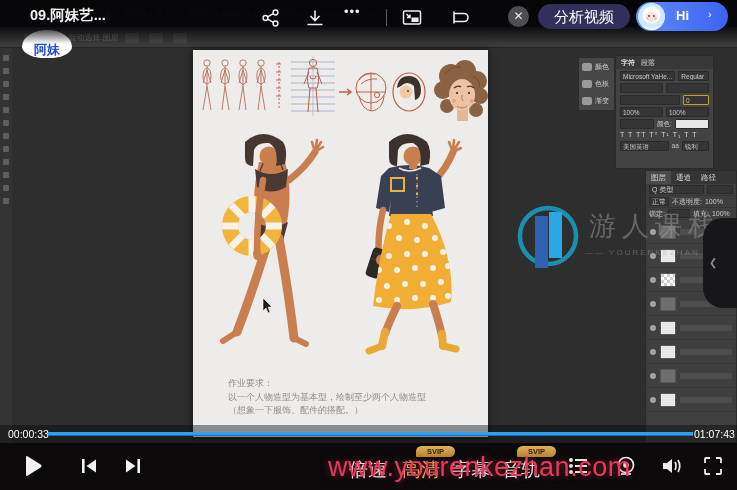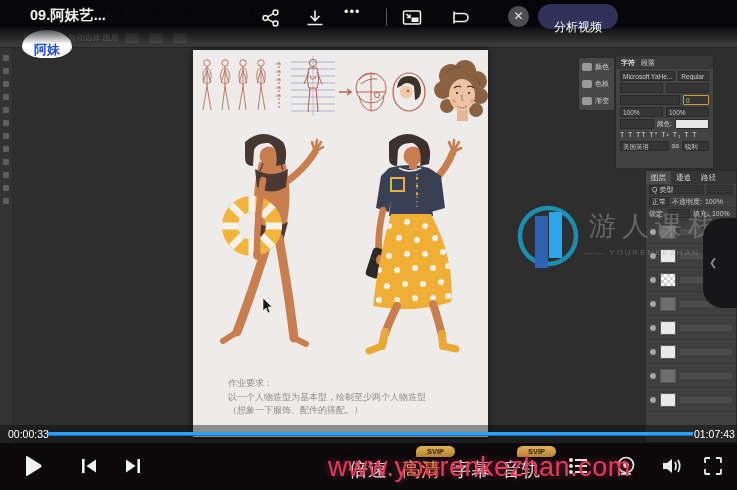--- a/index.html
+++ b/index.html
@@ -53,22 +53,22 @@
     color:#8a8a8a;font-size:10px;line-height:90px;text-indent:6px;}
 
   
   .top-ov{left:0;top:0;width:737px;height:44px;z-index:10;
     background:linear-gradient(180deg,rgba(5,5,8,.97) 0%,rgba(5,5,8,.92) 58%,rgba(5,5,8,0) 100%);}
   .vtitle{position:absolute;left:30px;top:6px;color:#f3f3f3;font-size:14.5px;font-weight:bold;}
   .tico{position:absolute;top:9px;width:20px;height:18px;color:#efefef;}
   .tsep{position:absolute;left:386px;top:9px;width:1px;height:17px;background:#5c5c5c;}
   .close-btn{position:absolute;left:508px;top:6px;width:21px;height:21px;border-radius:50%;background:rgba(90,90,95,.85);
     color:#e8e8e8;font-size:12px;text-align:center;line-height:20px;}
-  .analyze-pill{position:absolute;left:538px;top:4px;height:25px;padding:11px 16px;border-radius:14px;background:#30305b;
-    color:#fff;font-size:12px;line-height:25px;}
+  .analyze-pill{position:absolute;left:538px;top:4px;height:25px;padding:0 16px;border-radius:14px;background:#30305b;
+    color:#fff;font-size:15px;line-height:25px;}
   .hi-pill{position:absolute;left:636px;top:2px;width:92px;height:29px;border-radius:16px;
     background:linear-gradient(90deg,#5e8cfb,#3d63ef);color:#fff;}
   .hi-pill .av{position:absolute;left:2px;top:1px;width:27px;height:27px;border-radius:50%;background:#cfe9fd;overflow:hidden;}
   .hi-pill .hitx{position:absolute;left:40px;top:6px;font-size:13px;font-weight:bold;}
   .hi-pill .arr{position:absolute;left:72px;top:6px;font-size:11px;}
 
   
   .time-row{left:0;top:425px;width:737px;height:18px;background:rgba(8,8,10,.42);z-index:20;color:#fff;font-size:10.5px;}
   .cur-time{position:absolute;left:8px;top:3px;}
   .tot-time{position:absolute;left:694px;top:3px;}
@@ -454,20 +454,36 @@
         </g>
     </svg>
     <svg class="tico" style="left:451px" viewBox="0 0 20 18">
       <g stroke="#efefef" stroke-width="1.6" fill="none">
           <path d="M3,4.5 h10 a4,4 0 0 1 4,4 v0 a4,4 0 0 1 -4,4 h-10"></path>
           <path d="M3,2.5 v12"></path>
         </g>
     </svg>
     <div class="close-btn"><span>✕</span></div>
     <div class="analyze-pill"><span>分析视频</span></div>
+    <div class="hi-pill">
+      <span class="av">
+        <svg width="27" height="27" viewBox="0 0 27 27">
+            <circle cx="13.5" cy="13.5" r="13.5" fill="#cfe9fd"></circle>
+            <ellipse cx="13.5" cy="12" rx="9" ry="8.5" fill="#fdfdfd"></ellipse>
+            <ellipse cx="13.5" cy="14" rx="6" ry="5" fill="#fbe3e0"></ellipse>
+            <circle cx="11" cy="13" r="0.9" fill="#4a3b36"></circle>
+            <circle cx="16" cy="13" r="0.9" fill="#4a3b36"></circle>
+            <circle cx="9.5" cy="15.5" r="1.2" fill="#f6b8c0"></circle>
+            <circle cx="17.5" cy="15.5" r="1.2" fill="#f6b8c0"></circle>
+            <path d="M4,22 q9,6 19,0 l0,5 l-19,0 Z" fill="#eef7ff"></path>
+          </svg>
+      </span>
+      <span class="hitx">Hi</span>
+      <span class="arr">›</span>
+    </div>
   </div>
 
   <div class="abs time-row">
     <span class="cur-time">00:00:33</span>
     <div class="track">
         <div class="fill"></div>
         <div class="fill2"></div>
       </div>
     <span class="tot-time">01:07:43</span>
   </div>

